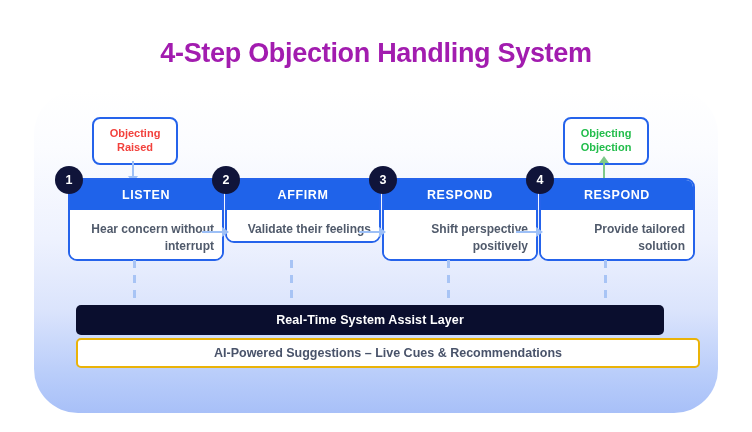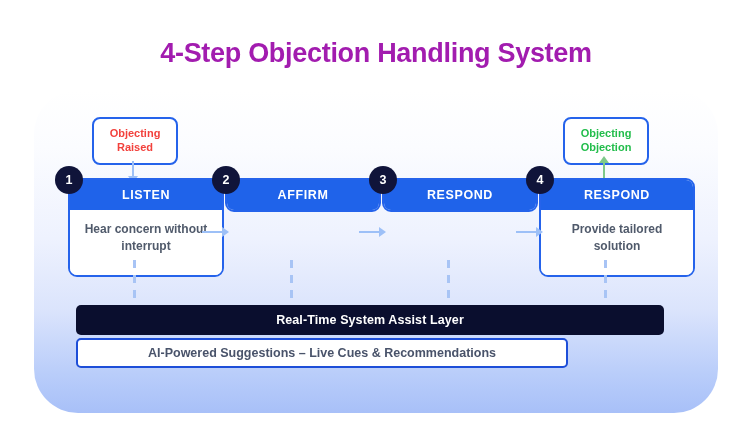--- a/index.html
+++ b/index.html
@@ -100,22 +100,22 @@
     font-weight: bold;
     letter-spacing: 0.6px;
     text-align: center;
     padding: 8px 2px 8px;
   }
   .card .card-body {
     color: #505a6b;
     font-size: 12px;
     font-weight: bold;
     line-height: 1.45;
-    text-align: center;
-    padding: 11px 8px 19px;
+    text-align: right;
+    padding: 11px 8px 3px;
     background: #ffffff;
   }
   #card-1 { left: 68px; }
   #card-2 { left: 225px; }
   #card-3 { left: 382px; }
   #card-4 { left: 539px; }
 
   
   .badge {
     position: absolute;
@@ -187,25 +187,25 @@
     font-weight: bold;
     display: flex;
     align-items: center;
     justify-content: center;
     letter-spacing: 0.1px;
   }
   #assist-sub {
     position: absolute;
     left: 76px;
     top: 338px;
-    width: 492px;
+    width: 624px;
     height: 30px;
     box-sizing: border-box;
     background: #ffffff;
-    border: 2px solid #1d4ed8;
+    border: 2px solid #eab308;
     border-radius: 5px;
     color: #49536a;
     font-size: 12.5px;
     font-weight: bold;
     display: flex;
     align-items: center;
     justify-content: center;
   }
 </style>
 </head>
@@ -234,25 +234,27 @@
   </div>
 
   <div class="card" id="card-1">
     <div class="card-head">LISTEN</div>
     <div class="card-body">Hear concern without interrupt</div>
   </div>
   <div class="badge" id="badge-1">1</div>
 
   <div class="card" id="card-2">
     <div class="card-head">AFFIRM</div>
+    <div class="card-body">Validate their feelings</div>
   </div>
   <div class="badge" id="badge-2">2</div>
 
   <div class="card" id="card-3">
     <div class="card-head">RESPOND</div>
+    <div class="card-body">Shift perspective positively</div>
   </div>
   <div class="badge" id="badge-3">3</div>
 
   <div class="card" id="card-4">
     <div class="card-head">RESPOND</div>
     <div class="card-body">Provide tailored solution</div>
   </div>
   <div class="badge" id="badge-4">4</div>
 
   <div class="h-arrow" id="h-arrow-1"></div>

